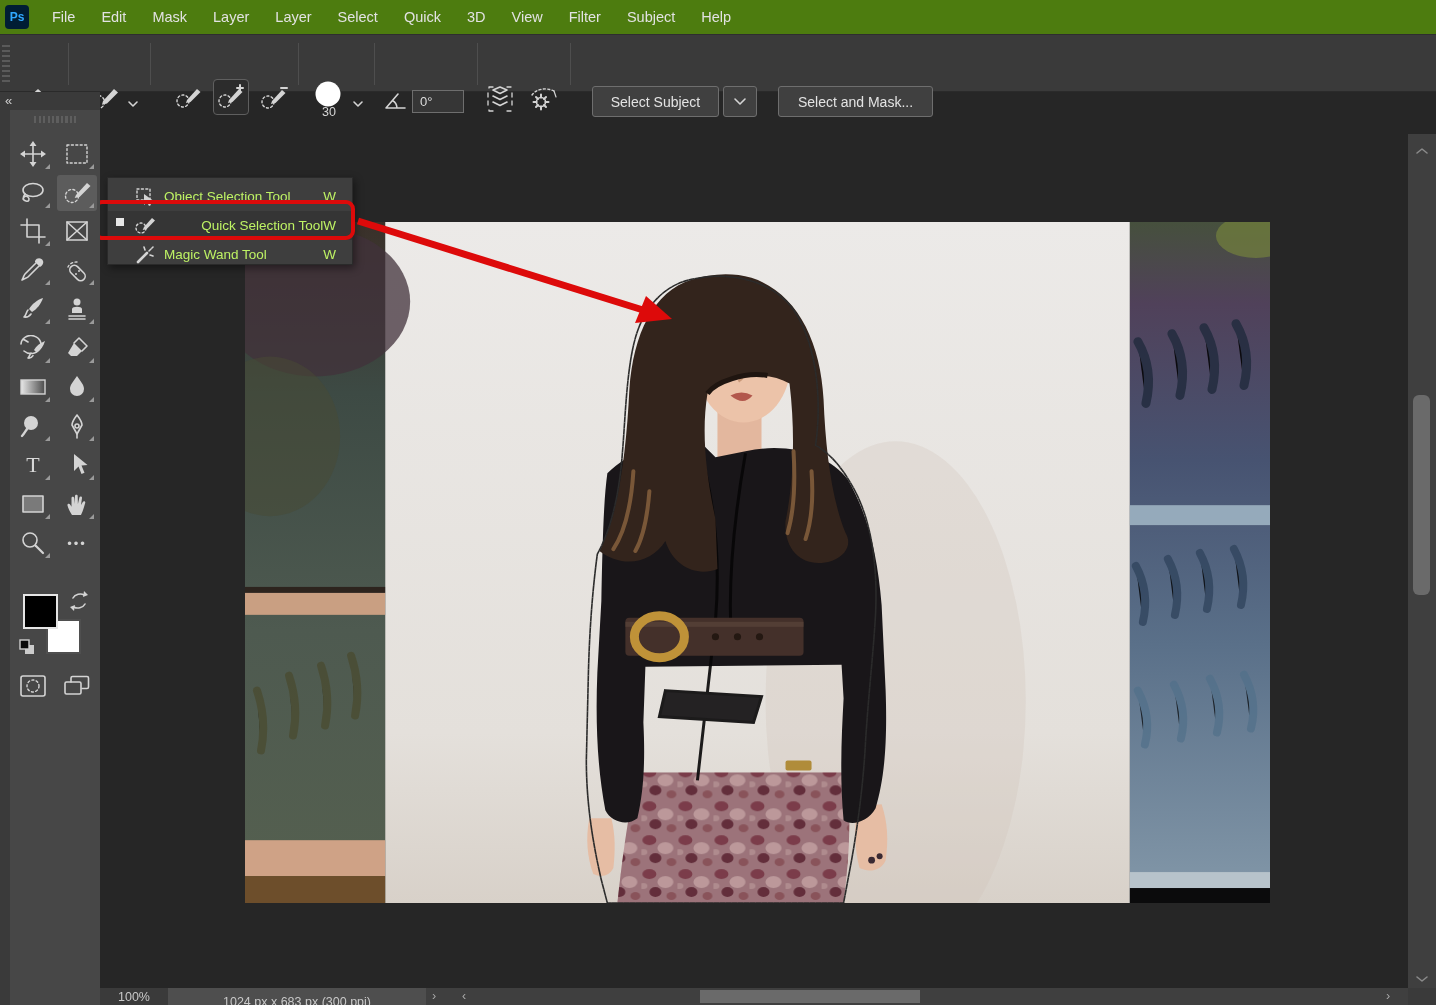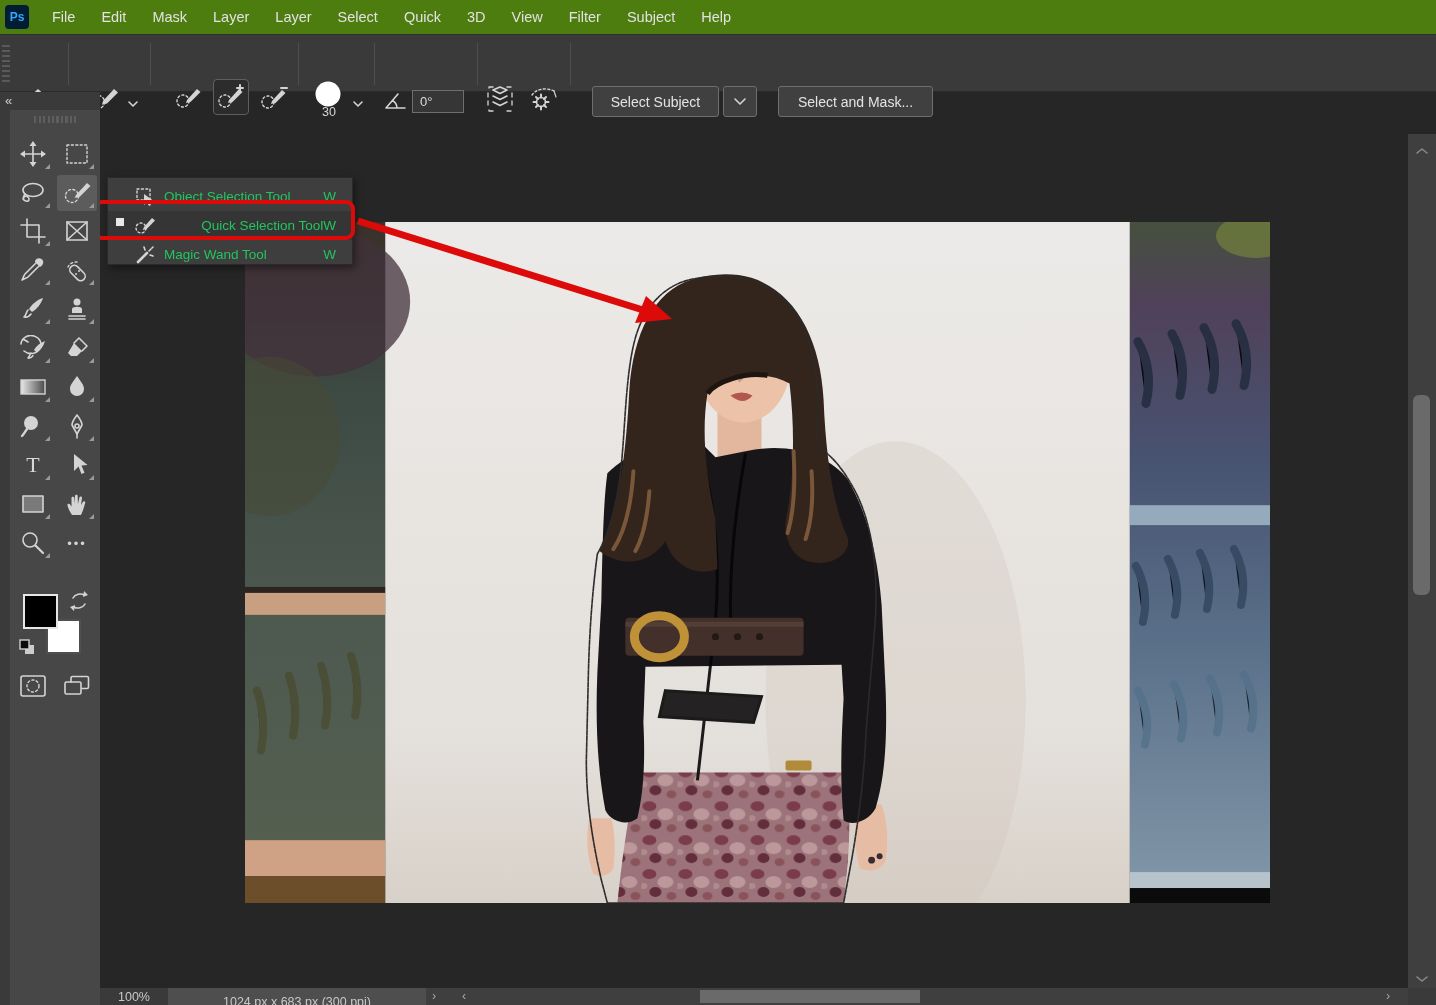--- a/index.html
+++ b/index.html
@@ -62,21 +62,21 @@
   .swatch { position:absolute; width:35px; height:35px; border:2px solid #e6e6e6; }
   #fg-swatch { left:13px; top:484px; background:#000; z-index:2; }
   #bg-swatch { left:36px; top:509px; background:#fff; border-color:#4f4f4f; z-index:1; }
 
   
   #canvas { left:100px; top:134px; width:1308px; height:854px; background:#262626; overflow:hidden; }
   #photo { position:absolute; left:145px; top:88px; width:1025px; height:681px; }
 
   
   #flyout { position:absolute; left:7px; top:43px; width:246px; height:88px; background:#3e3e3e;
-            border:1px solid #2a2a2a; box-shadow:2px 3px 8px rgba(0,0,0,.45); color:#22c55e;
+            border:1px solid #2a2a2a; box-shadow:2px 3px 8px rgba(0,0,0,.45); color:#bef264;
             font-size:13.5px; z-index:20; }
   .fly-item { position:absolute; left:0; width:244px; height:29px; display:flex; align-items:center; }
   .fly-item .ficon { width:22px; margin-left:26px; display:flex; justify-content:center; }
   .fly-item .flabel { margin-left:8px; flex:1; }
   .fly-item .fkey { margin-right:16px; }
   #fly-current { position:absolute; left:8px; top:40px; width:8px; height:8px; background:#e8e8e8; }
   #red-box { position:absolute; left:-7px; top:66px; width:262px; height:40px; border:4px solid #dd0a0a;
              border-radius:9px; z-index:30; }
   #arrow-svg { position:absolute; left:0; top:0; width:1308px; height:854px; z-index:40; pointer-events:none; }
 

